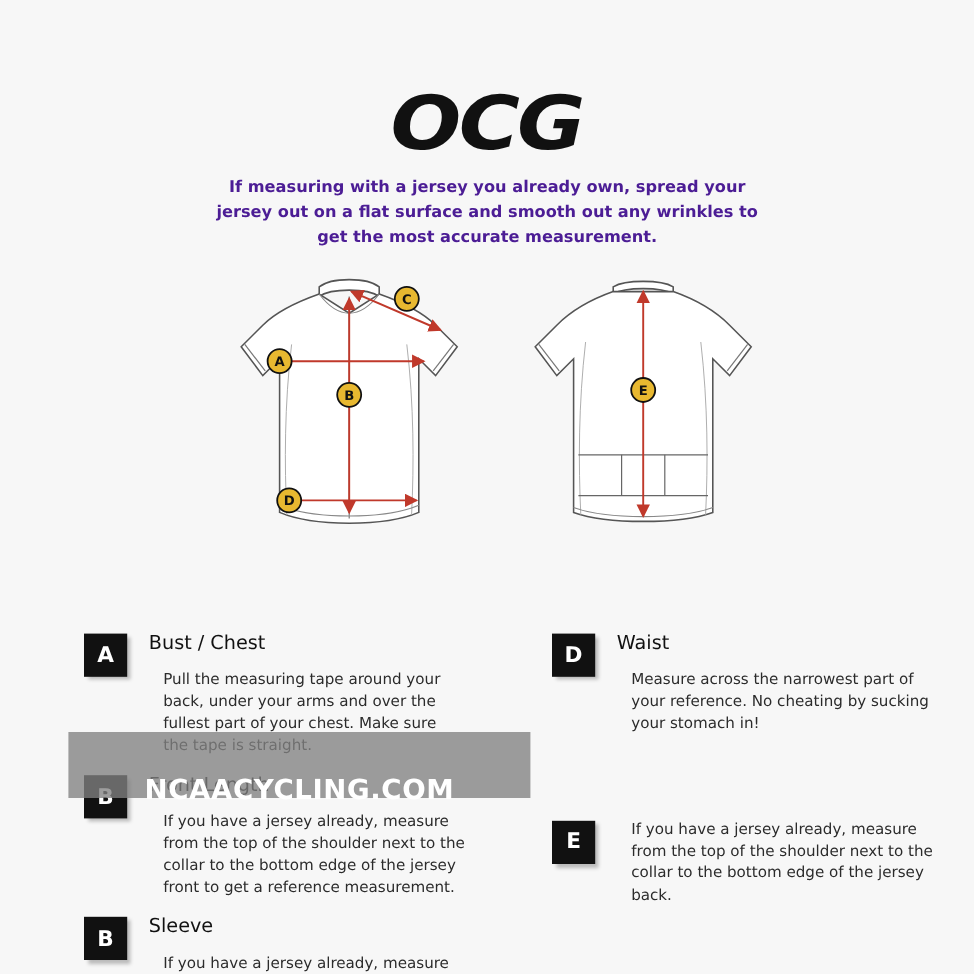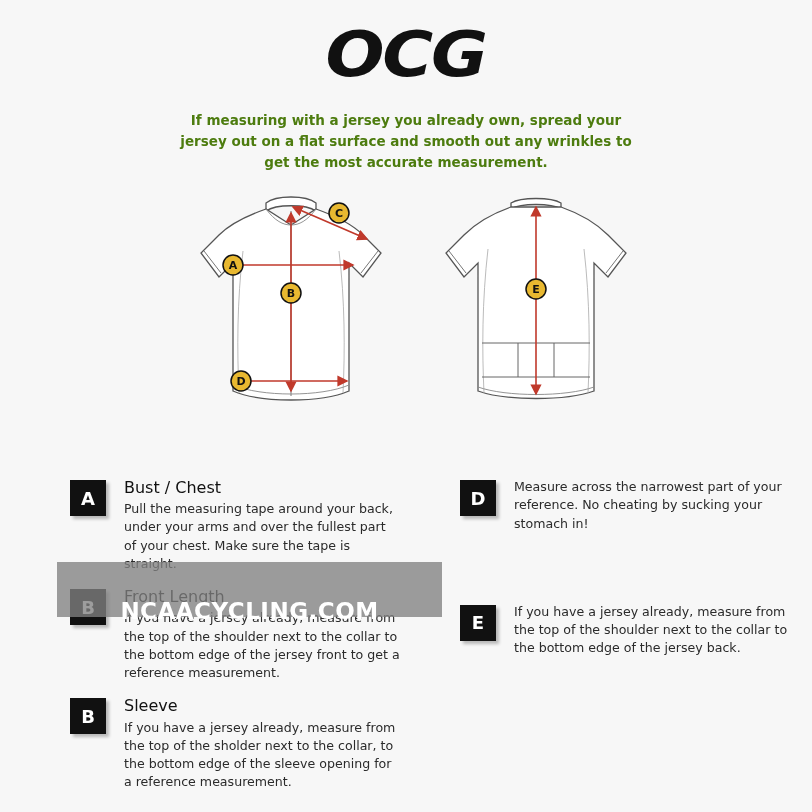--- a/index.html
+++ b/index.html
@@ -19,42 +19,43 @@
     position: relative;
     width: 812px;
     height: 812px;
     background: #f7f7f7;
   }
 
   
   .logo-wrap {
     text-align: center;
     padding-top: 24px;
+    margin-top: 48px;
   }
   .logo {
     display: inline-block;
     font-family: "DejaVu Sans", sans-serif;
     font-size: 62px;
     font-weight: bold;
     letter-spacing: -2px;
     font-style: italic;
     color: #111;
     line-height: 1;
     transform: scaleX(1.12);
   }
 
   
   .intro {
     width: 470px;
-    margin: 24px auto 0 auto;
+    margin: 12px auto 0 auto;
     text-align: center;
     font-size: 13.5px;
     font-weight: bold;
     line-height: 1.55;
-    color: #4d7c0f;
+    color: #4c1d95;
   }
 
   
   .diagram {
     position: relative;
     width: 812px;
     height: 240px;
     margin-top: 18px;
   }
   .diagram svg {
@@ -100,21 +101,21 @@
     box-shadow: 3px 3px 3px rgba(0,0,0,0.25);
   }
   .entry h3 {
     margin: 0 0 3px 0;
     font-size: 16px;
     font-weight: normal;
     color: #111;
     line-height: 1.2;
   }
   .entry p {
-    margin: 0;
+    margin: 12px;
     font-size: 12.6px;
     line-height: 1.45;
     color: #2b2b2b;
   }
 
   
   .watermark {
     position: absolute;
     left: 57px;
     top: 562px;
@@ -256,20 +257,21 @@
         <h3>Sleeve</h3>
         <p>If you have a jersey already, measure from the top of the sholder next to the collar, to the bottom edge of the sleeve opening for a reference measurement.</p>
       </div>
 
     </div>
 
     <div class="col col-right">
 
       <div class="entry">
         <div class="badge">D</div>
+        <h3>Waist</h3>
         <p>Measure across the narrowest part of your reference. No cheating by sucking your stomach in!</p>
       </div>
 
       <div class="entry" style="margin-top: 70px;">
         <div class="badge">E</div>
         <p>If you have a jersey already, measure from the top of the shoulder next to the collar to the bottom edge of the jersey back.</p>
       </div>
 
     </div>
   </div>

